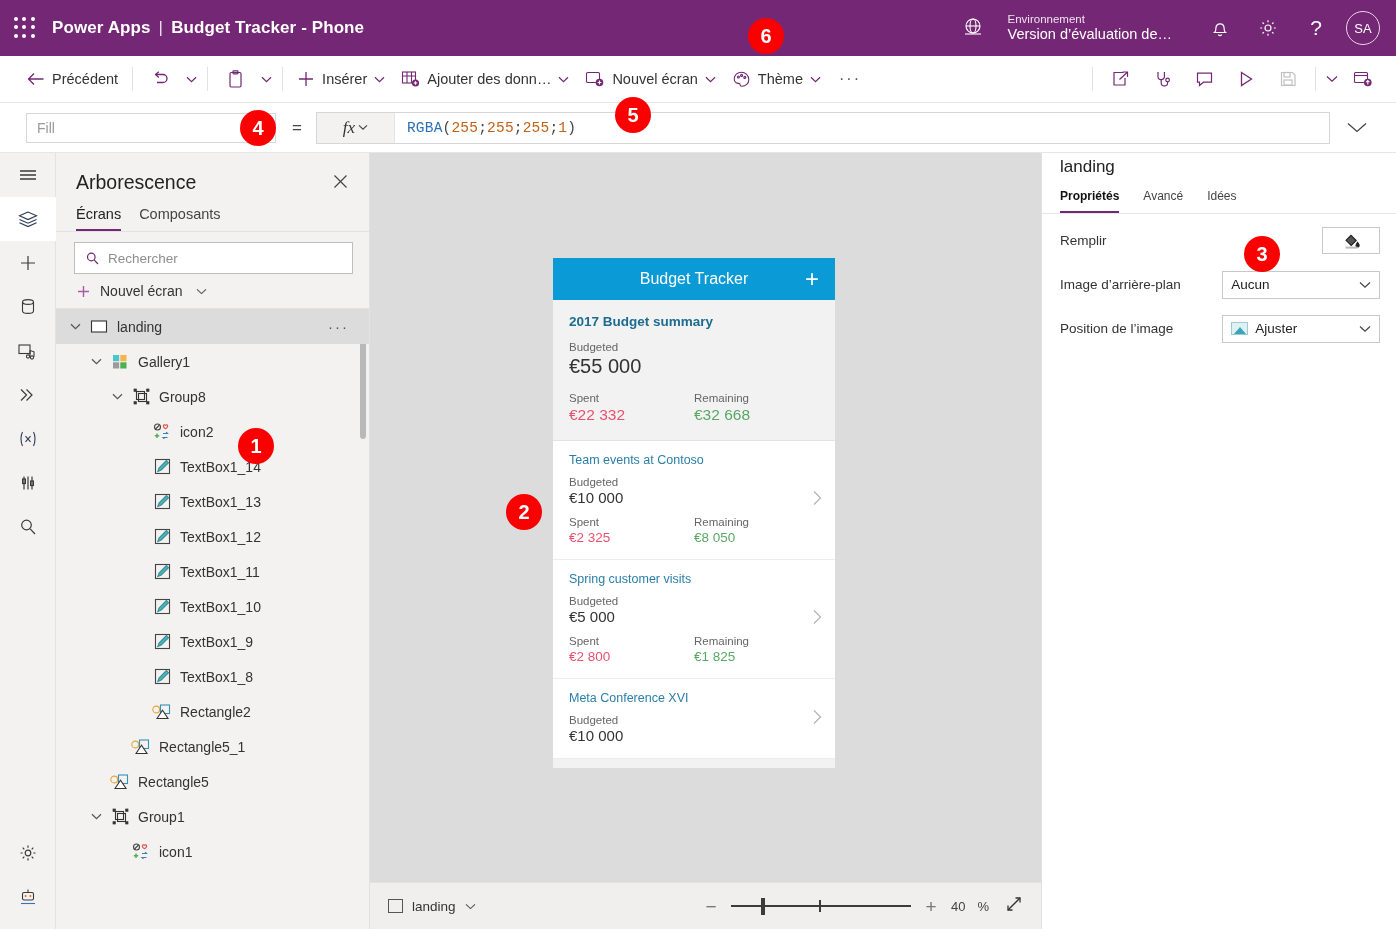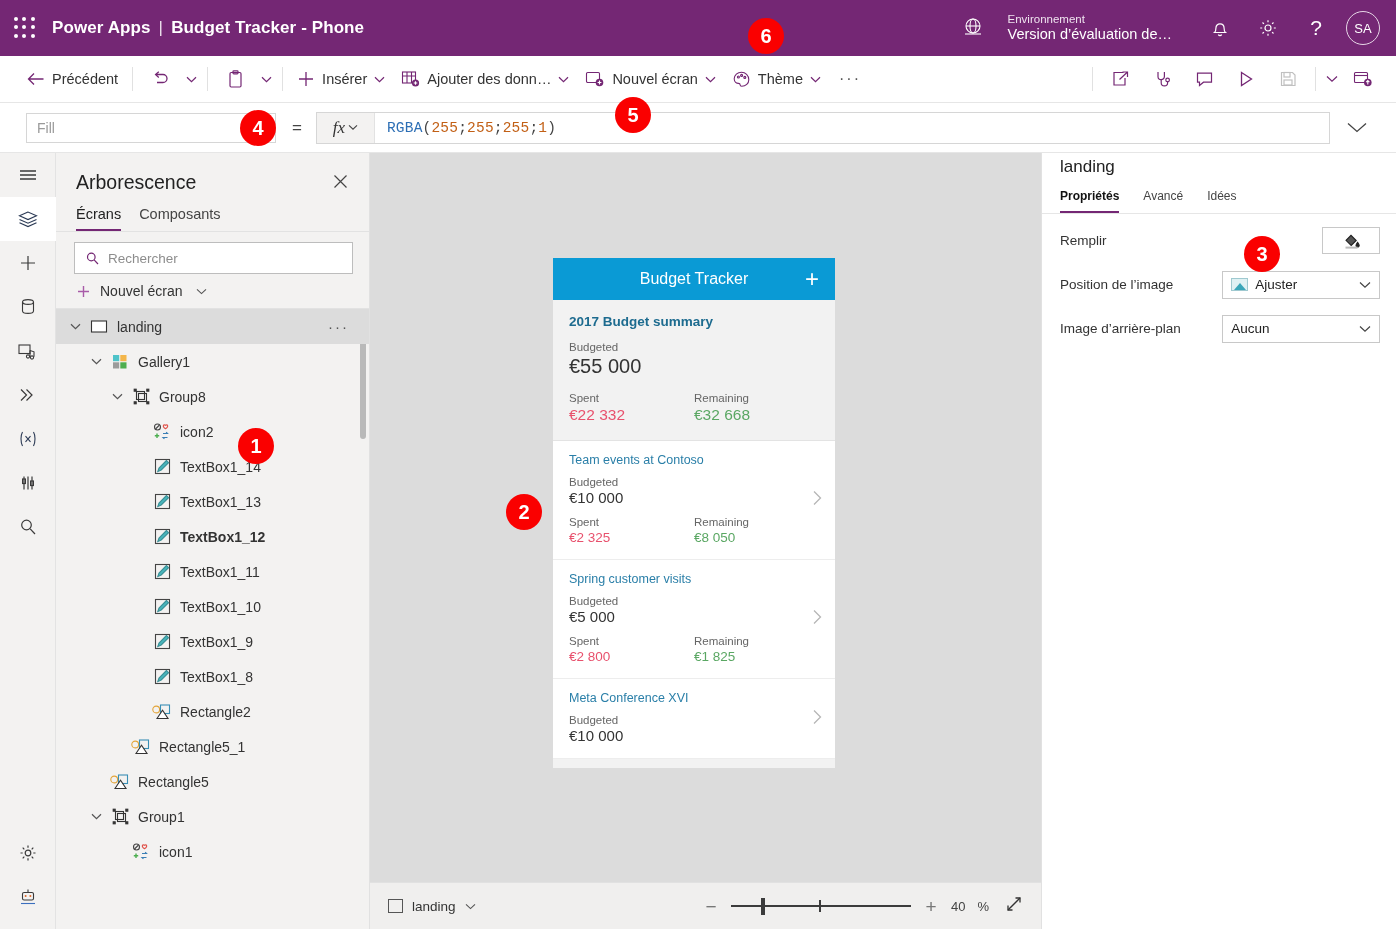--- a/index.html
+++ b/index.html
@@ -72,21 +72,21 @@
     width: 250px; height: 30px; border: 1px solid #d6d6d6; background: #fff;
     display: flex; align-items: center; padding: 0 10px; color: #9a9a9a;
     font-size: 14px; margin-left: 14px; cursor: text;
   }
   .eq { margin: 0 14px 0 16px; color: #444; font-size: 17px; }
   .fxwrap {
     flex: 1; height: 32px; border: 1px solid #d6d6d6; background: #fff;
     display: flex; align-items: stretch;
   }
   .fxbtn {
-    width: 58px; display: flex; align-items: center; justify-content: center;
+    width: 78px; display: flex; align-items: center; justify-content: center;
     gap: 3px; border-right: 1px solid #e2e2e2; background: #f3f2f1; cursor: pointer;
   }
   .fxbtn .f { font-family: "Liberation Serif", serif; font-style: italic; font-size: 17px; color: #333; }
   .formula {
     flex: 1; display: flex; align-items: center; padding-left: 12px;
     font-family: "Liberation Mono", monospace; font-size: 14.5px; letter-spacing: .2px;
   }
   .tok-fn { color: #2d6fb5; }
   .tok-punc { color: #444; }
   .tok-num { color: #c26016; }
@@ -629,21 +629,21 @@
         <div class="trow" style="padding-left: 71px;">
           <span class="twist"></span>
           <span class="ticon2">
             <svg width="17" height="17" viewBox="0 0 17 17" fill="none" stroke="#444" stroke-width="1.1">
               <rect x="1.5" y="1.5" width="14" height="14"></rect>
               <path d="M12.5 2.5 5 10l-1.2 3.4L7.2 12l7.3-7.3z" fill="#49b6bd" stroke="#3a8f96"></path>
             </svg>
           </span>
           <span class="tlabel">TextBox1_13</span>
         </div>
-        <div class="trow" style="padding-left: 71px; font-weight: bold;">
+        <div class="trow" style="padding-left: 71px;">
           <span class="twist"></span>
           <span class="ticon2">
             <svg width="17" height="17" viewBox="0 0 17 17" fill="none" stroke="#444" stroke-width="1.1">
               <rect x="1.5" y="1.5" width="14" height="14"></rect>
               <path d="M12.5 2.5 5 10l-1.2 3.4L7.2 12l7.3-7.3z" fill="#49b6bd" stroke="#3a8f96"></path>
             </svg>
           </span>
           <span class="tlabel">TextBox1_12</span>
         </div>
         <div class="trow" style="padding-left: 71px;">
@@ -867,43 +867,43 @@
       <span class="fillbtn">
         <svg width="19" height="18" viewBox="0 0 19 18" fill="none" stroke="#222" stroke-width="1.1">
           <path d="M4 8.3 9 3.3l5.2 5.2-5 5z" fill="#555" stroke="#222"></path>
           <path d="M15.6 10.4s1.6 2 1.6 3a1.6 1.6 0 1 1-3.2 0c0-1 1.6-3 1.6-3z" fill="#222"></path>
           <path d="M3.5 15.6h12" stroke="#bbb" stroke-width="2"></path>
         </svg>
       </span>
     </div>
 
     <div class="pp-row">
+      <span class="pp-label">Image d’arrière-plan</span>
+      <span class="sel">
+        <span>Aucun</span>
+        <span class="cv">
+          <svg width="12" height="8" viewBox="0 0 12 8" fill="none" stroke="#444" stroke-width="1.2">
+              <path d="M1 1.5 6 6.2 11 1.5"></path>
+            </svg>
+        </span>
+      </span>
+    </div>
+
+    <div class="pp-row">
       <span class="pp-label">Position de l’image</span>
       <span class="sel">
         <span class="imgthumb"></span>
         <span>Ajuster</span>
         <span class="cv">
           <svg width="12" height="8" viewBox="0 0 12 8" fill="none" stroke="#444" stroke-width="1.2">
               <path d="M1 1.5 6 6.2 11 1.5"></path>
             </svg>
         </span>
       </span>
     </div>
-
-    <div class="pp-row">
-      <span class="pp-label">Image d’arrière-plan</span>
-      <span class="sel">
-        <span>Aucun</span>
-        <span class="cv">
-          <svg width="12" height="8" viewBox="0 0 12 8" fill="none" stroke="#444" stroke-width="1.2">
-              <path d="M1 1.5 6 6.2 11 1.5"></path>
-            </svg>
-        </span>
-      </span>
-    </div>
   </div>
 
   <div id="callouts">
       <div class="badge" style="left: 238px; top: 428px;">1</div>
       <div class="badge" style="left: 506px; top: 494px;">2</div>
       <div class="badge" style="left: 1244px; top: 236px;">3</div>
       <div class="badge" style="left: 240px; top: 110px;">4</div>
       <div class="badge" style="left: 615px; top: 97px;">5</div>
       <div class="badge" style="left: 748px; top: 18px;">6</div>
     </div>

